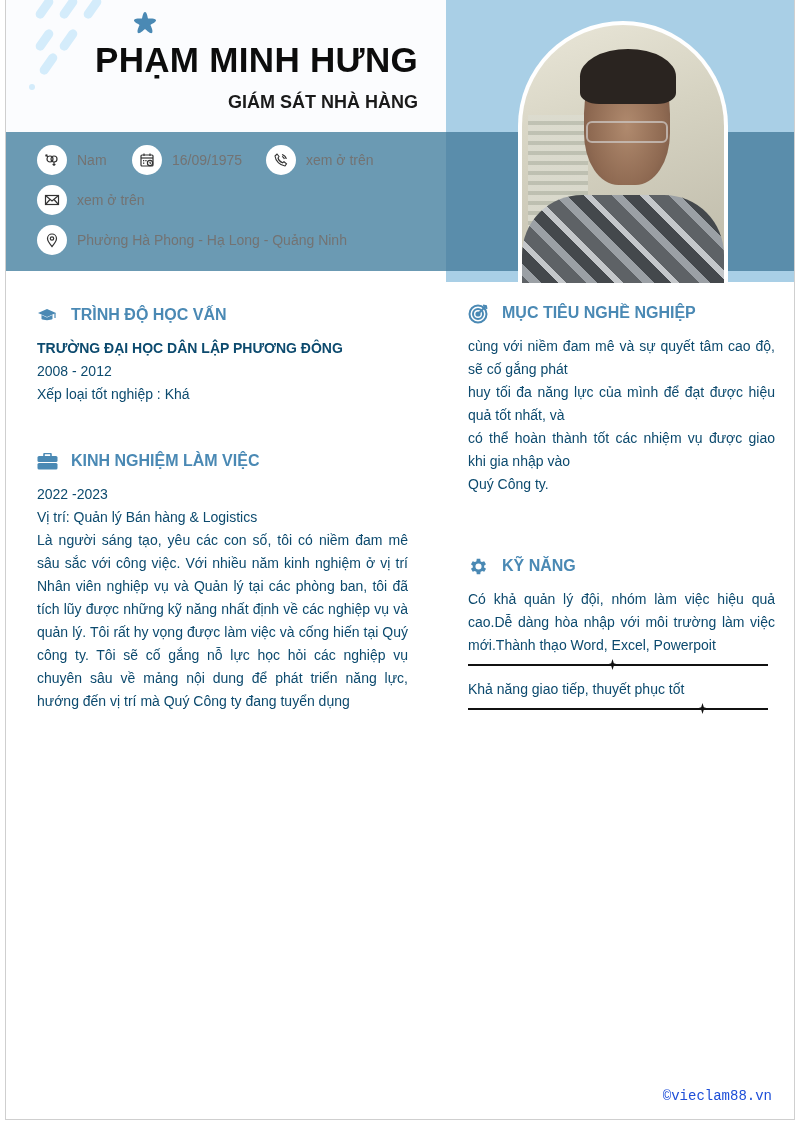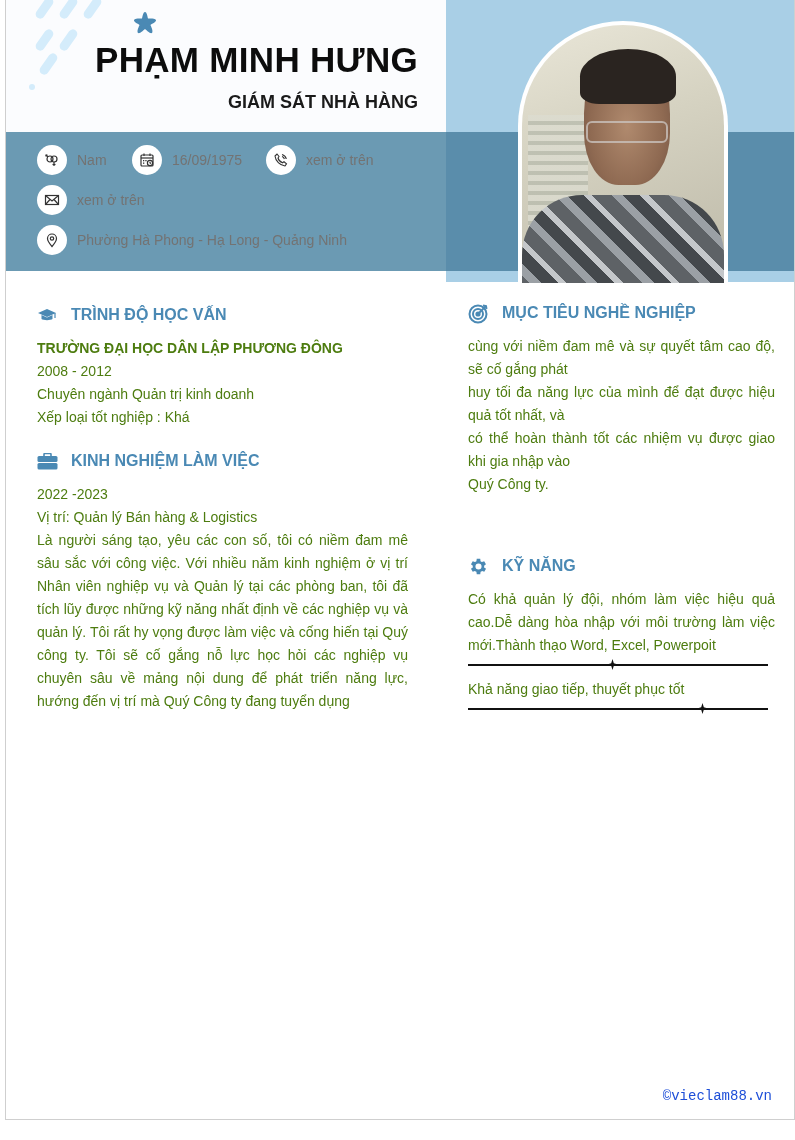--- a/index.html
+++ b/index.html
@@ -81,21 +81,21 @@
     }
     .contact .circle svg { width: 16px; height: 16px; }
     .contact .text { margin-left: 10px; font-size: 14px; color: #737373; white-space: nowrap; }
 
     
     .section-head { position: absolute; display: flex; align-items: center; }
     .section-head .sicon { width: 22px; height: 22px; display: flex; align-items: center; justify-content: center; }
     .section-head .stitle {
       margin-left: 13px; font-size: 16px; font-weight: bold; color: #4a89b4; white-space: nowrap;
     }
-    .block { position: absolute; font-size: 14px; line-height: 23px; color: #4d7c0f; }
+    .block { position: absolute; font-size: 14px; line-height: 23px; color: #0c4a6e; }
     .block .bold { font-weight: bold; }
     .justify { text-align: justify; }
 
     .skill-bar { position: absolute; height: 2px; background: #111111; }
     .skill-marker {
       position: absolute; width: 11px; height: 11px; top: -5px; margin-left: -5px;
     }
 
     .watermark {
       position: absolute; right: 22px; top: 1088px; font-family: "Liberation Mono", "DejaVu Sans Mono", monospace;
@@ -202,21 +202,20 @@
         <path d="M10 2 L19 6 L10 10 L1 6 Z" fill="#4a89b4"></path>
         <path d="M4.5 8 L4.5 12 C6 13.5 14 13.5 15.5 12 L15.5 8 L10 10.5 Z" fill="#4a89b4"></path>
         <line x1="18" y1="6" x2="18" y2="11" stroke="#4a89b4" stroke-width="1.2"></line>
       </svg>
     </span>
     <span class="stitle">TRÌNH ĐỘ HỌC VẤN</span>
   </div>
   <div class="block" style="left:31px;top:337px;width:372px;">
     <div class="bold">TRƯỜNG ĐẠI HỌC DÂN LẬP PHƯƠNG ĐÔNG</div>
     <div>2008 - 2012</div>
-    <div>Chuyên ngành Quản trị kinh doanh</div>
     <div>Xếp loại tốt nghiệp : Khá</div>
   </div>
 
   <div class="section-head" style="left:30px;top:450px;">
     <span class="sicon">
       <svg width="21" height="17" viewBox="0 0 21 17">
         <path d="M7 3 L7 1.5 C7 1 7.5 0.5 8 0.5 L13 0.5 C13.5 0.5 14 1 14 1.5 L14 3" fill="none" stroke="#4a89b4" stroke-width="1.6"></path>
         <rect x="0.5" y="3" width="20" height="6" rx="1.5" fill="#4a89b4"></rect>
         <rect x="0.5" y="10" width="20" height="6.5" rx="1.5" fill="#4a89b4"></rect>
       </svg>

